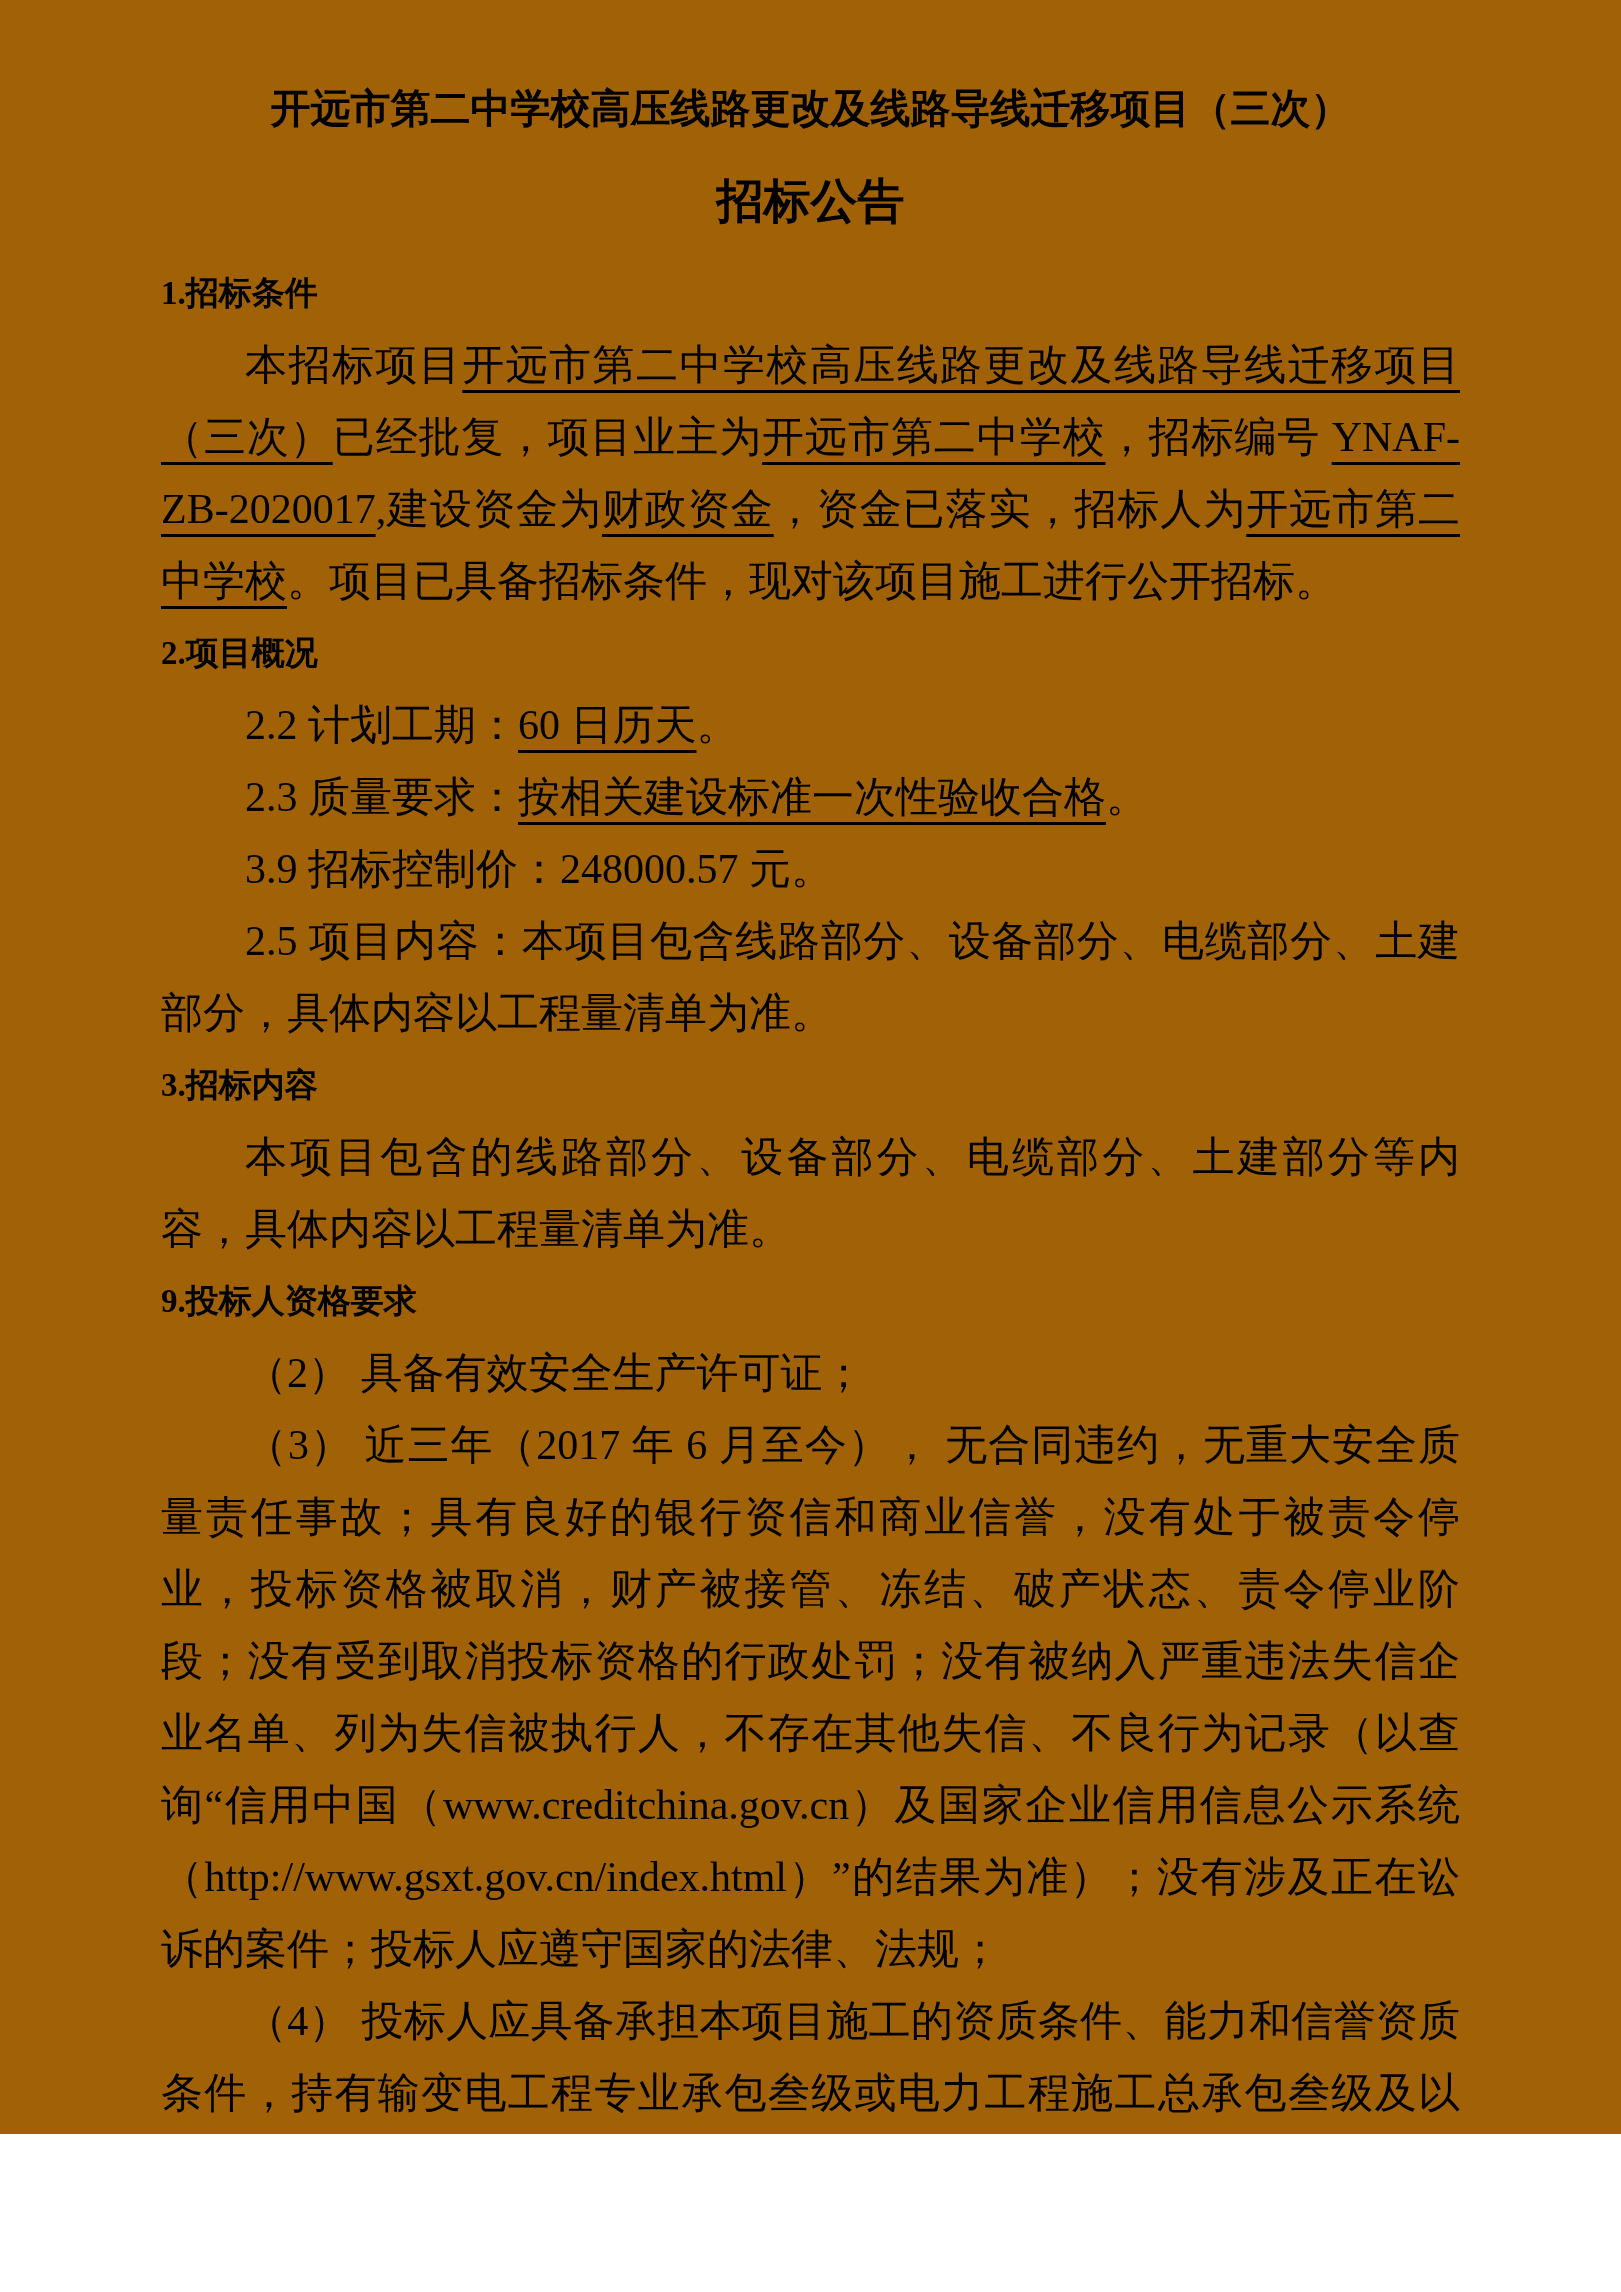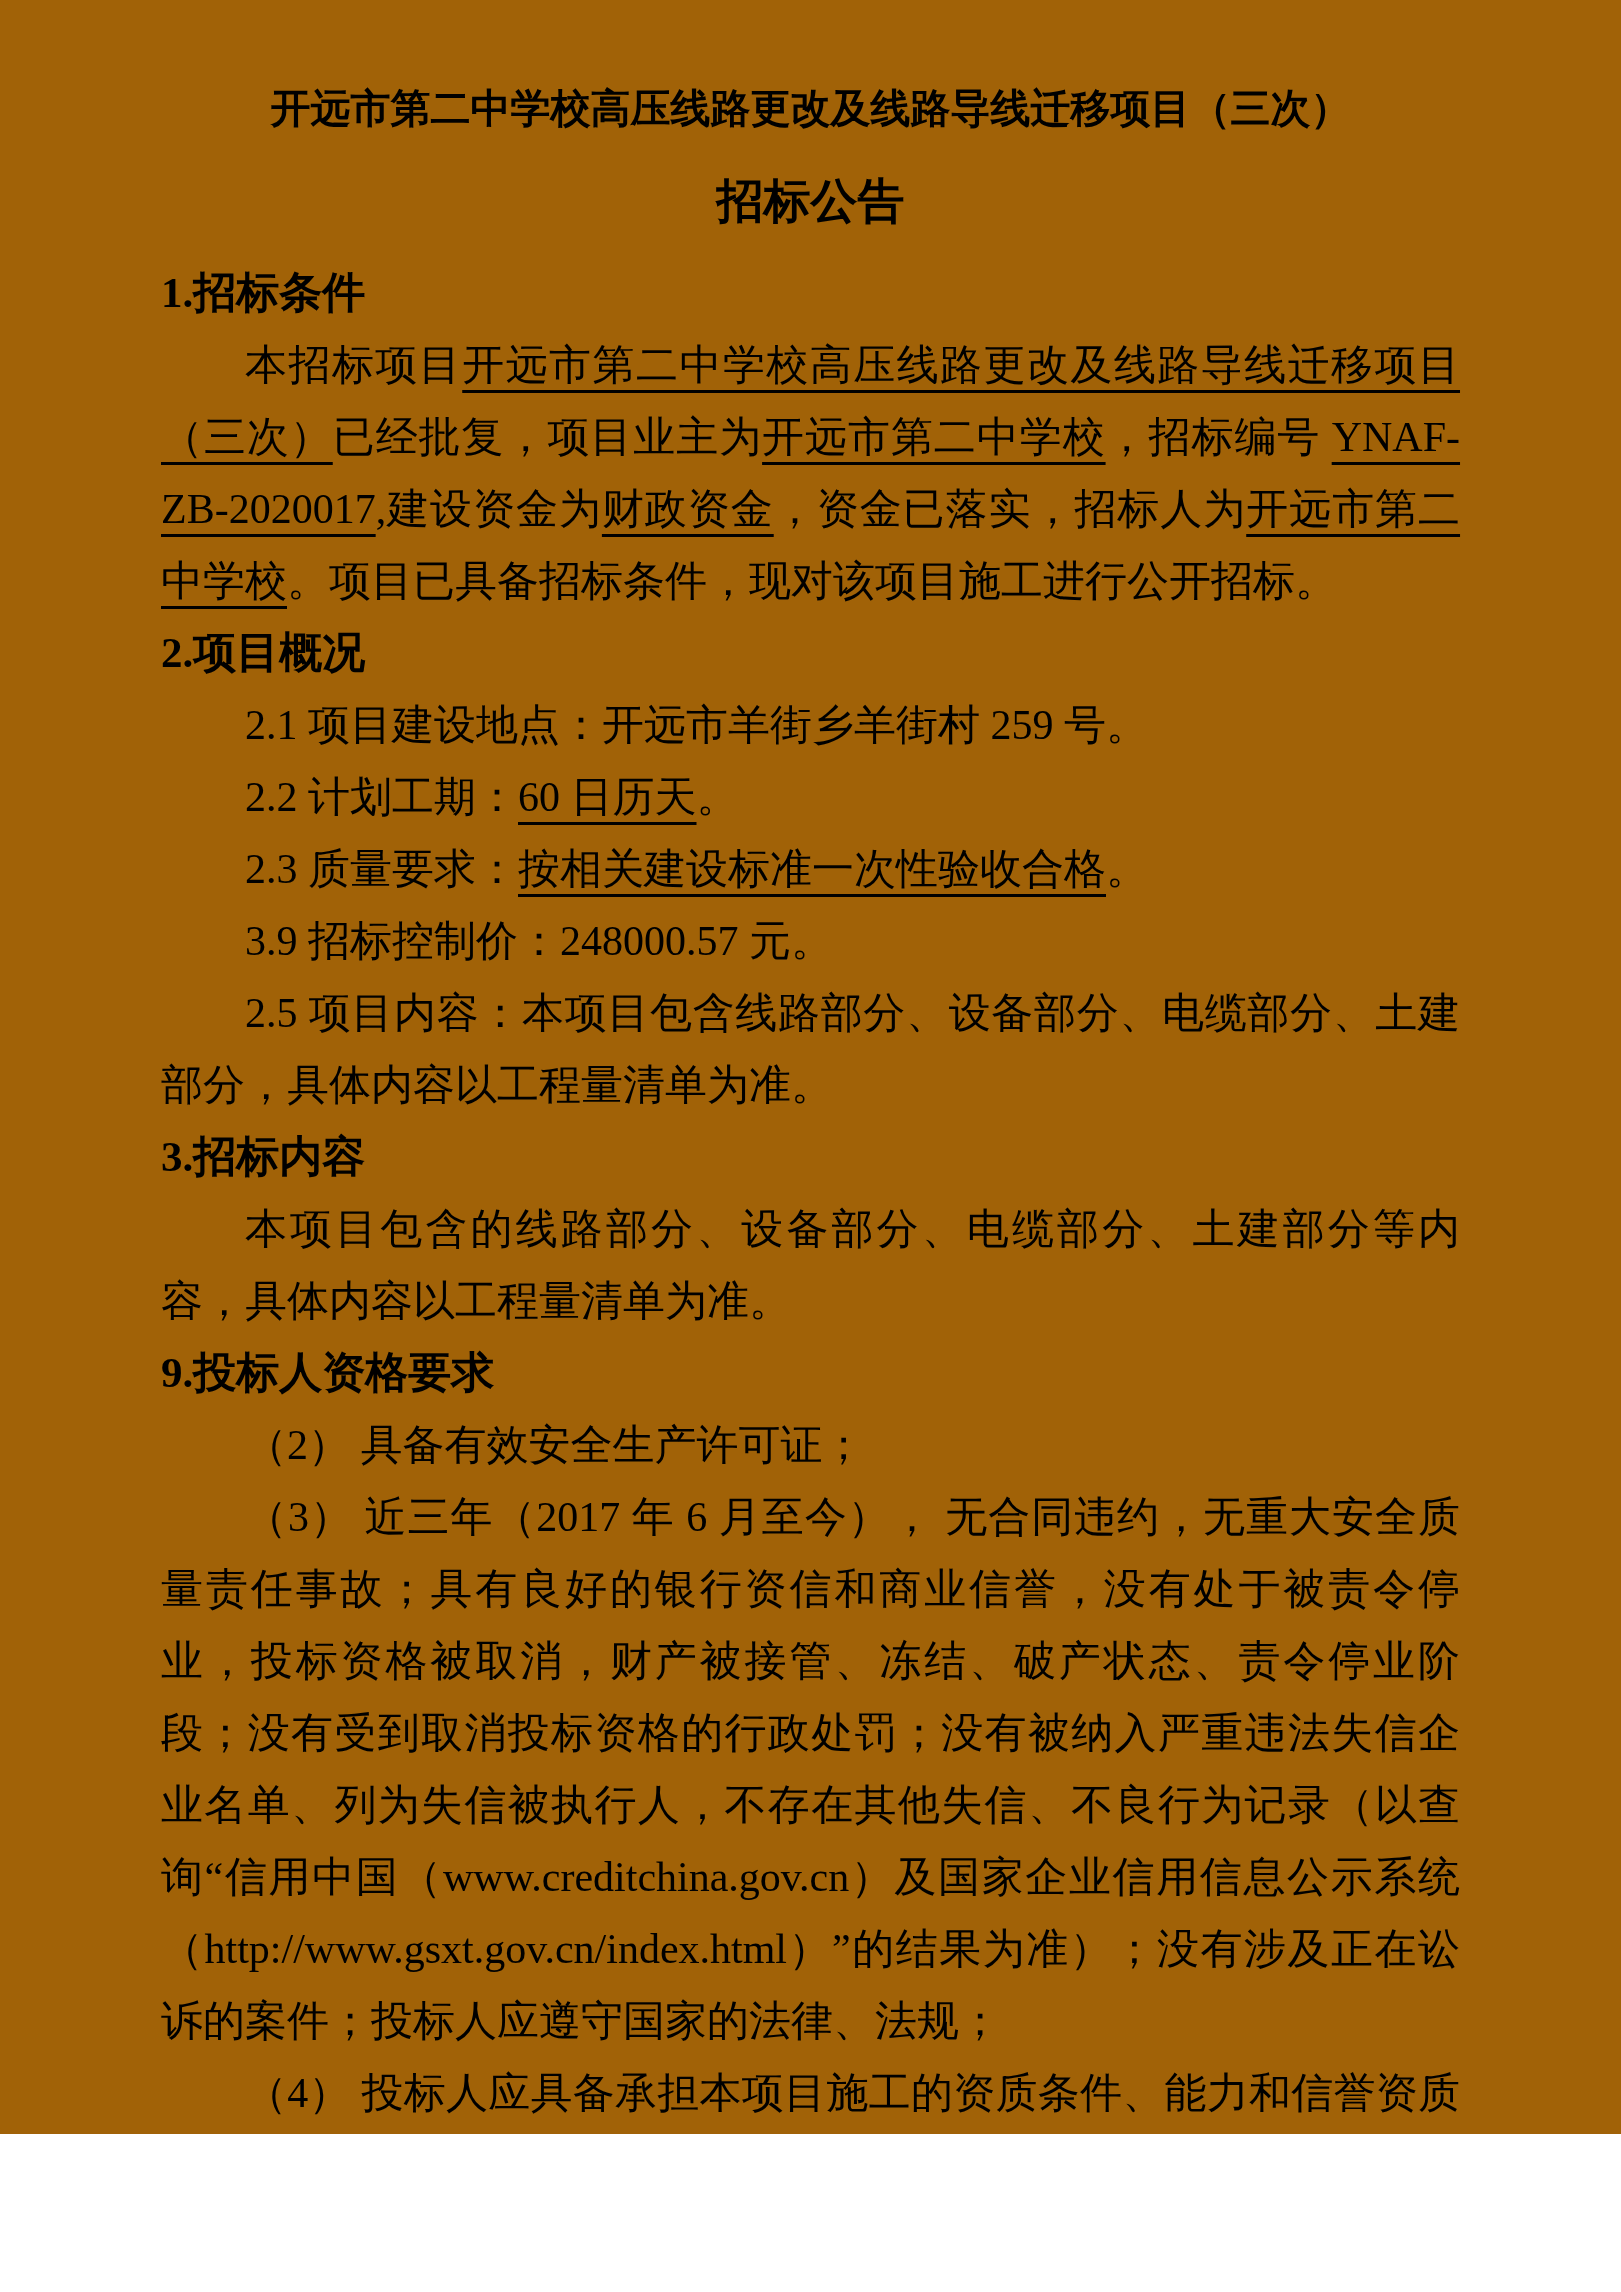--- a/index.html
+++ b/index.html
@@ -26,21 +26,21 @@
   }
   .doc-subtitle {
     font-size: 47px;
     font-weight: bold;
     text-align: center;
     line-height: 59px;
     margin: 33px 0 25.5px 0;
   }
   p { margin: 0; }
   .h {
-    font-size: 43px;
+    font-size: 33px;
     font-weight: bold;
     line-height: 72px;
     text-align: left;
   }
   .body-p {
     font-size: 42px;
     line-height: 72px;
     text-align: justify;
   }
   .ind { text-indent: 2em; }
@@ -55,21 +55,20 @@
 
 <div class="page">
 
   <p class="doc-title">开远市第二中学校高压线路更改及线路导线迁移项目（三次）</p>
   <p class="doc-subtitle">招标公告</p>
 
   <p class="h">1.招标条件</p>
   <p class="body-p ind"><span>本招标项目</span><span class="u">开远市第二中学校高压线路更改及线路导线迁移项目（三次）</span><span>已经批复，项目业主为</span><span class="u">开远市第二中学校</span><span>，招标编号 </span><span class="u">YNAF-ZB-2020017</span><span>,建设资金为</span><span class="u">财政资金</span><span>，资金已落实，招标人为</span><span class="u">开远市第二中学校</span><span>。项目已具备招标条件，现对该项目施工进行公开招标。</span></p>
 
   <p class="h">2.项目概况</p>
-  <p class="body-p ind"><span>2.1 项目建设地点：</span><span>开远市羊街乡羊街村 259 号。</span></p>
   <p class="body-p ind"><span>2.2 计划工期：</span><span class="u">60 日历天</span><span>。</span></p>
   <p class="body-p ind"><span>2.3 质量要求：</span><span class="u">按相关建设标准一次性验收合格</span><span>。</span></p>
   <p class="body-p ind"><span>3.9 招标控制价：</span><span>248000.57 元。</span></p>
   <p class="body-p ind"><span>2.5 项目内容：</span><span>本项目包含线路部分、设备部分、电缆部分、土建部分，具体内容以工程量清单为准。</span></p>
 
   <p class="h">3.招标内容</p>
   <p class="body-p ind">本项目包含的线路部分、设备部分、电缆部分、土建部分等内容，具体内容以工程量清单为准。</p>
 
   <p class="h">9.投标人资格要求</p>
   <p class="body-p ind">（2） 具备有效安全生产许可证；</p>

